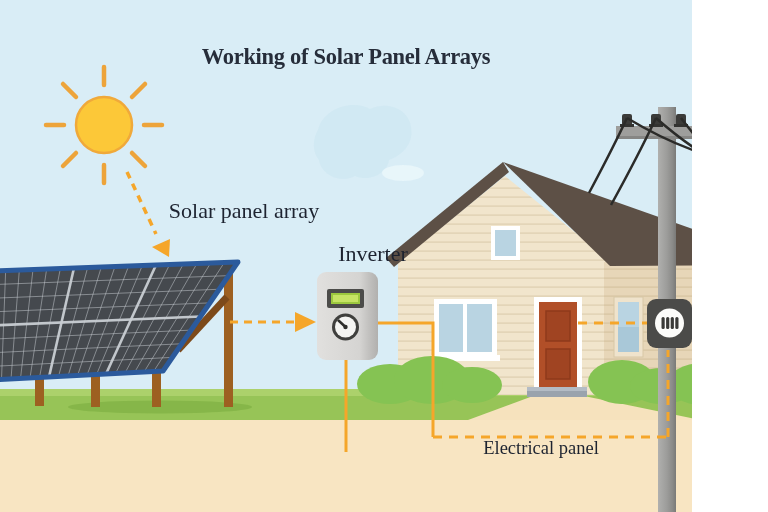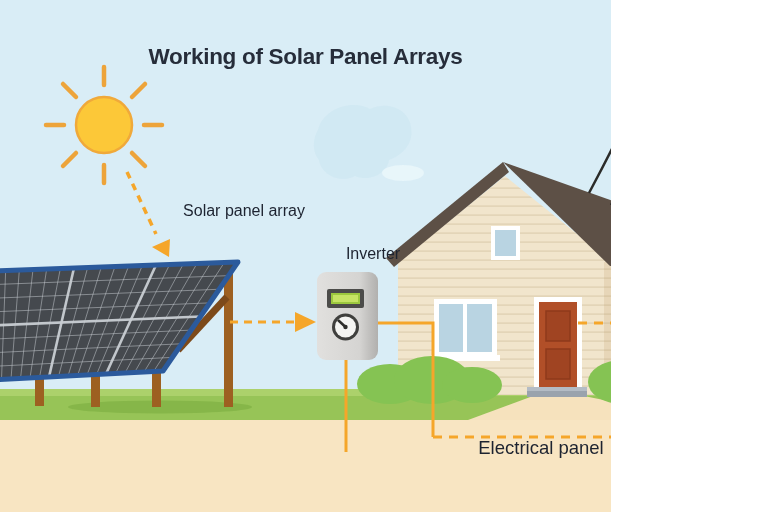--- a/index.html
+++ b/index.html
@@ -1,24 +1,24 @@
 <!DOCTYPE html>
 <html style="--sky: #d9edf6; --sun-fill: #fcc838; --sun-stroke: #f0a93a; --ray: #eda43a; --accent-orange: #f5a62a; --grass: #97c457; --grass-light: #aed36e; --sand: #f8e5c2; --roof-brown: #5d5046; --wall-cream: #f1e5cc; --wall-side: #e7d6b8; --door-red: #b14f28; --panel-cell: #45494e; --panel-frame: #2b5a9c; --wood-brown: #9d6021; --pole-gray: #9a9a98; --device-gray: #4b4b49; --screen-green: #9cc93e; --title-text: #262d3a; --label-text: #1d2330;"><head>
 <meta charset="utf-8">
 <style>
   html,body{margin:0;padding:0;background:#ffffff;}
   #stage{
-    position:relative;width:611px;height:512px;overflow:hidden;
-    font-family:Liberation Sans, sans-serif;
+    position:relative;width:692px;height:512px;overflow:hidden;
+    font-family:Liberation Serif, serif;
     background:var(--sky,#d9edf6);
   }
   .lbl{
     position:absolute;transform:translate(-50%,-50%);
     color:var(--label-text,#1d2330);white-space:nowrap;
-    font-size:16px;font-weight:400;
+    font-size:22px;font-weight:400;
   }
   .lbl-big{font-size:18.5px;}
   #title{
     position:absolute;left:50%;top:57px;transform:translate(-50%,-50%);
     color:var(--title-text,#262d3a);font-size:22.5px;font-weight:800;
     letter-spacing:-.3px;white-space:nowrap;
   }
   svg{position:absolute;left:0;top:0;}
   .accent{stroke:var(--accent-orange,#f5a62a);}
   .accent-fill{fill:var(--accent-orange,#f5a62a);}

